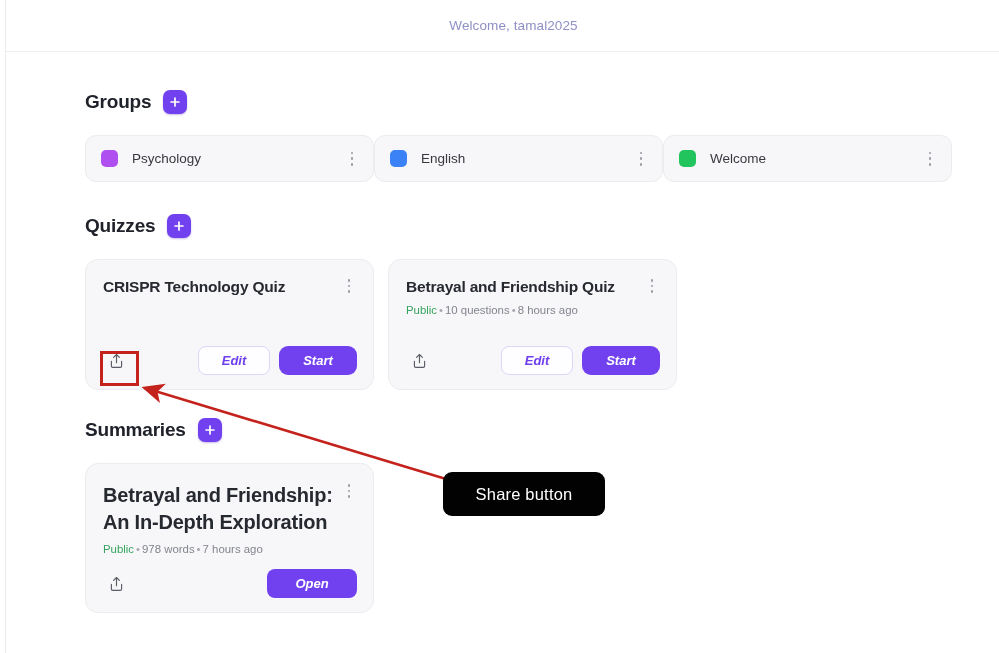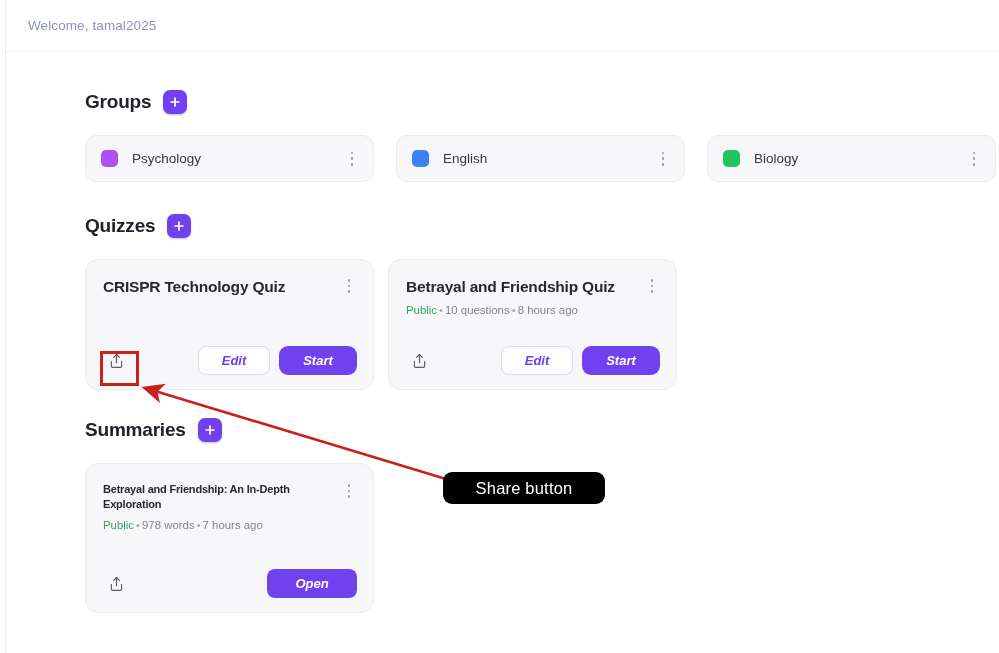--- a/index.html
+++ b/index.html
@@ -20,21 +20,21 @@
     width: 6px; height: 653px;
     background: #ffffff;
     border-right: 1px solid #ececed;
   }
   
   .topbar {
     position: absolute; left: 6px; top: 0;
     width: 993px; height: 52px;
     background: #ffffff;
     border-bottom: 1px solid #edeef0;
-    display: flex; align-items: center;
+    display: flex; align-items: center; justify-content: center;
   }
   .welcome {
     margin-left: 22px;
     font-size: 13.5px;
     color: #8e8fc4;
     letter-spacing: .1px;
   }
   
   .content {
     position: absolute; left: 6px; top: 52px;
@@ -55,21 +55,21 @@
     border-radius: 7px;
     background: #7141ef;
     color: #fff;
     display: flex; align-items: center; justify-content: center;
     line-height: 1;
     box-shadow: 0 1px 2px rgba(80,40,180,.30);
   }
   .add-btn svg { display:block; }
 
   
-  .group-row { display: flex; gap: 22px; margin-bottom: 32px; }
+  .group-row { display: flex; margin-bottom: 32px; }
   .group-card {
     width: 289px; height: 47px;
     background: #f7f7f9;
     border: 1px solid #ececee;
     border-radius: 11px;
     display: flex; align-items: center;
     padding: 0 13px 0 15px;
   }
   .swatch { width: 17px; height: 17px; border-radius: 5px; flex: 0 0 auto; }
   .group-name {
@@ -129,34 +129,34 @@
 
   
   .summary-card {
     width: 289px; height: 150px;
     background: #f7f7f9;
     border: 1px solid #ececee;
     border-radius: 13px;
     padding: 18px 16px 0 17px;
     position: relative;
   }
-  .summary-card .card-title { font-size: 11px; line-height: 1.36; }
+  .summary-card .card-title { font-size: 20px; line-height: 1.36; }
 
   
   .overlay { position: absolute; left:0; top:0; width:999px; height:653px; pointer-events:none; }
   .hl-box {
     position: absolute;
     left: 100px; top: 351px; width: 39px; height: 35px;
     border: 3px solid #c4221c;
     background: transparent;
   }
   .tooltip {
     position: absolute;
     left: 443px; top: 472px;
-    width: 162px; height: 32px;
+    width: 162px; height: 44px;
     background: #020202;
     border-radius: 9px;
     display: flex; align-items: center; justify-content: center;
   }
   .tooltip span {
     color: #ffffff; font-size: 16.5px; letter-spacing: .2px;
   }
 </style>
 </head>
 <body>
@@ -198,21 +198,21 @@
           <div class="group-name">English</div>
           <div class="kebab">
               <i></i>
               <i></i>
               <i></i>
             </div>
         </div>
 
         <div class="group-card">
           <div class="swatch" style="background:#21c45d"></div>
-          <div class="group-name">Biology</div>
+          <div class="group-name">Welcome</div>
           <div class="kebab">
               <i></i>
               <i></i>
               <i></i>
             </div>
         </div>
 
       </div>
     </div>
 

